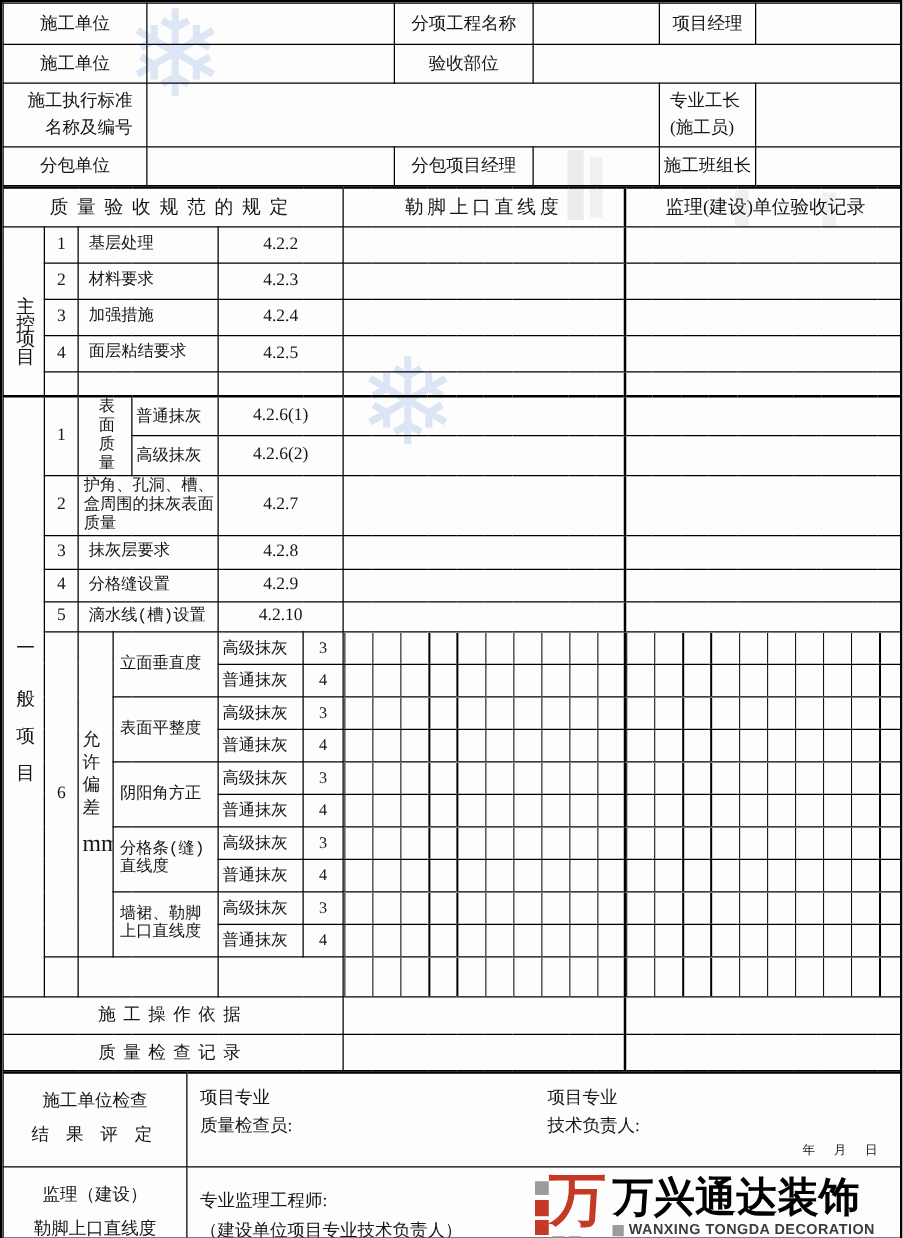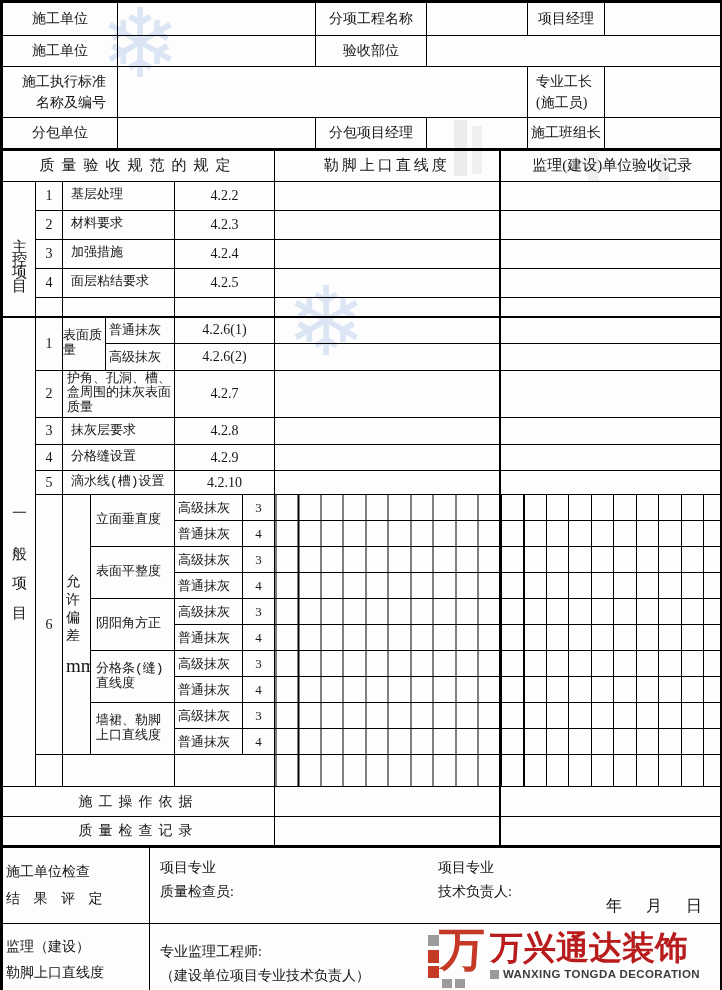--- a/index.html
+++ b/index.html
@@ -27,22 +27,22 @@
   .ls14{letter-spacing:14px;margin-top:14px;}
   .ls30{letter-spacing:30px;margin-top:30px;}
   .ls22{letter-spacing:22px;margin-top:20px;}
   .devband{vertical-align:middle;text-align:center;}
   .devband .unit{display:block;font-size:19px;margin-top:10px;letter-spacing:0;}
   .grid10{background-image:repeating-linear-gradient(90deg,#000 0 1px,transparent 1px 22.5px);}
   .wrapnarrow span{display:inline-block;width:92px;line-height:1.5;text-align:right;}
   .wrapforeman span{display:inline-block;width:60px;line-height:1.5;text-align:left;}
   .f2{position:relative;padding:0;}
   .fblock{position:absolute;font-size:14px;line-height:1.7;}
-  .fdate{position:absolute;right:22px;bottom:6px;font-size:16px;white-space:pre;}
-  .flab{font-size:14px;line-height:1.9;}
+  .fdate{position:absolute;right:22px;bottom:6px;font-size:10px;white-space:pre;}
+  .flab{text-align:center;font-size:14px;line-height:1.9;}
   
   .logo{position:absolute;right:4px;top:10px;width:292px;height:58px;}
   .licon{position:absolute;left:0;top:0;width:56px;height:54px;}
   .licon i{position:absolute;display:block;}
   .lglyph{position:absolute;left:11px;top:-8px;font-family:"Liberation Sans",sans-serif;
           font-weight:900;font-size:46px;line-height:1;}
   .ltxt{position:absolute;left:62px;top:-4px;width:230px;}
   .lcn{font-family:"Liberation Sans",sans-serif;font-weight:900;font-size:33px;
        letter-spacing:0px;line-height:1.1;white-space:nowrap;}
   .len{font-family:"Liberation Sans",sans-serif;font-weight:700;font-size:11.5px;
@@ -158,21 +158,21 @@
       <td></td>
       <td colspan="3"></td>
       <td colspan="2"></td>
       <td colspan="10"></td>
       <td colspan="10" class="bL2"></td>
     </tr>
 
     <tr class="sep" style="height:26px">
       <td rowspan="17" class="vband"><span class="v ls30">一般项目</span></td>
       <td rowspan="2" class="num">1</td>
-      <td rowspan="2" colspan="2" class="name" style="padding-left:0">表面质量</td>
+      <td rowspan="2" colspan="2" class="name" style="padding-left:16px">表面质量</td>
       <td class="finish">普通抹灰</td>
       <td colspan="2" class="code">4.2.6(1)</td>
       <td colspan="10"></td>
       <td colspan="10" class="bL2"></td>
     </tr>
     <tr style="height:27px">
       <td class="finish">高级抹灰</td>
       <td colspan="2" class="code">4.2.6(2)</td>
       <td colspan="10"></td>
       <td colspan="10" class="bL2"></td>
@@ -333,21 +333,21 @@
         <div class="logo">
           <div class="licon">
             <i style="left:0;top:1px;width:11px;height:11px;background:#9b9b9b"></i>
             <i style="left:0;top:16px;width:11px;height:13px;background:#c43a26"></i>
             <i style="left:0;top:32px;width:11px;height:12px;background:#c43a26"></i>
             <i style="left:14px;top:45px;width:10px;height:9px;background:#9b9b9b"></i>
             <i style="left:27px;top:45px;width:10px;height:9px;background:#9b9b9b"></i>
             <span class="lglyph" style="color:#c43a26">万</span>
           </div>
           <div class="ltxt">
-            <div class="lcn" style="color:#b91c1c">万兴通达装饰</div>
+            <div class="lcn" style="color:#000000">万兴通达装饰</div>
             <div class="len" style="color:#3c3c3c">
               <span class="ensq" style="background:#9b9b9b"></span>
               <span>WANXING TONGDA DECORATION</span>
             </div>
           </div>
         </div>
       </td>
     </tr>
   </tbody>
     </table>

